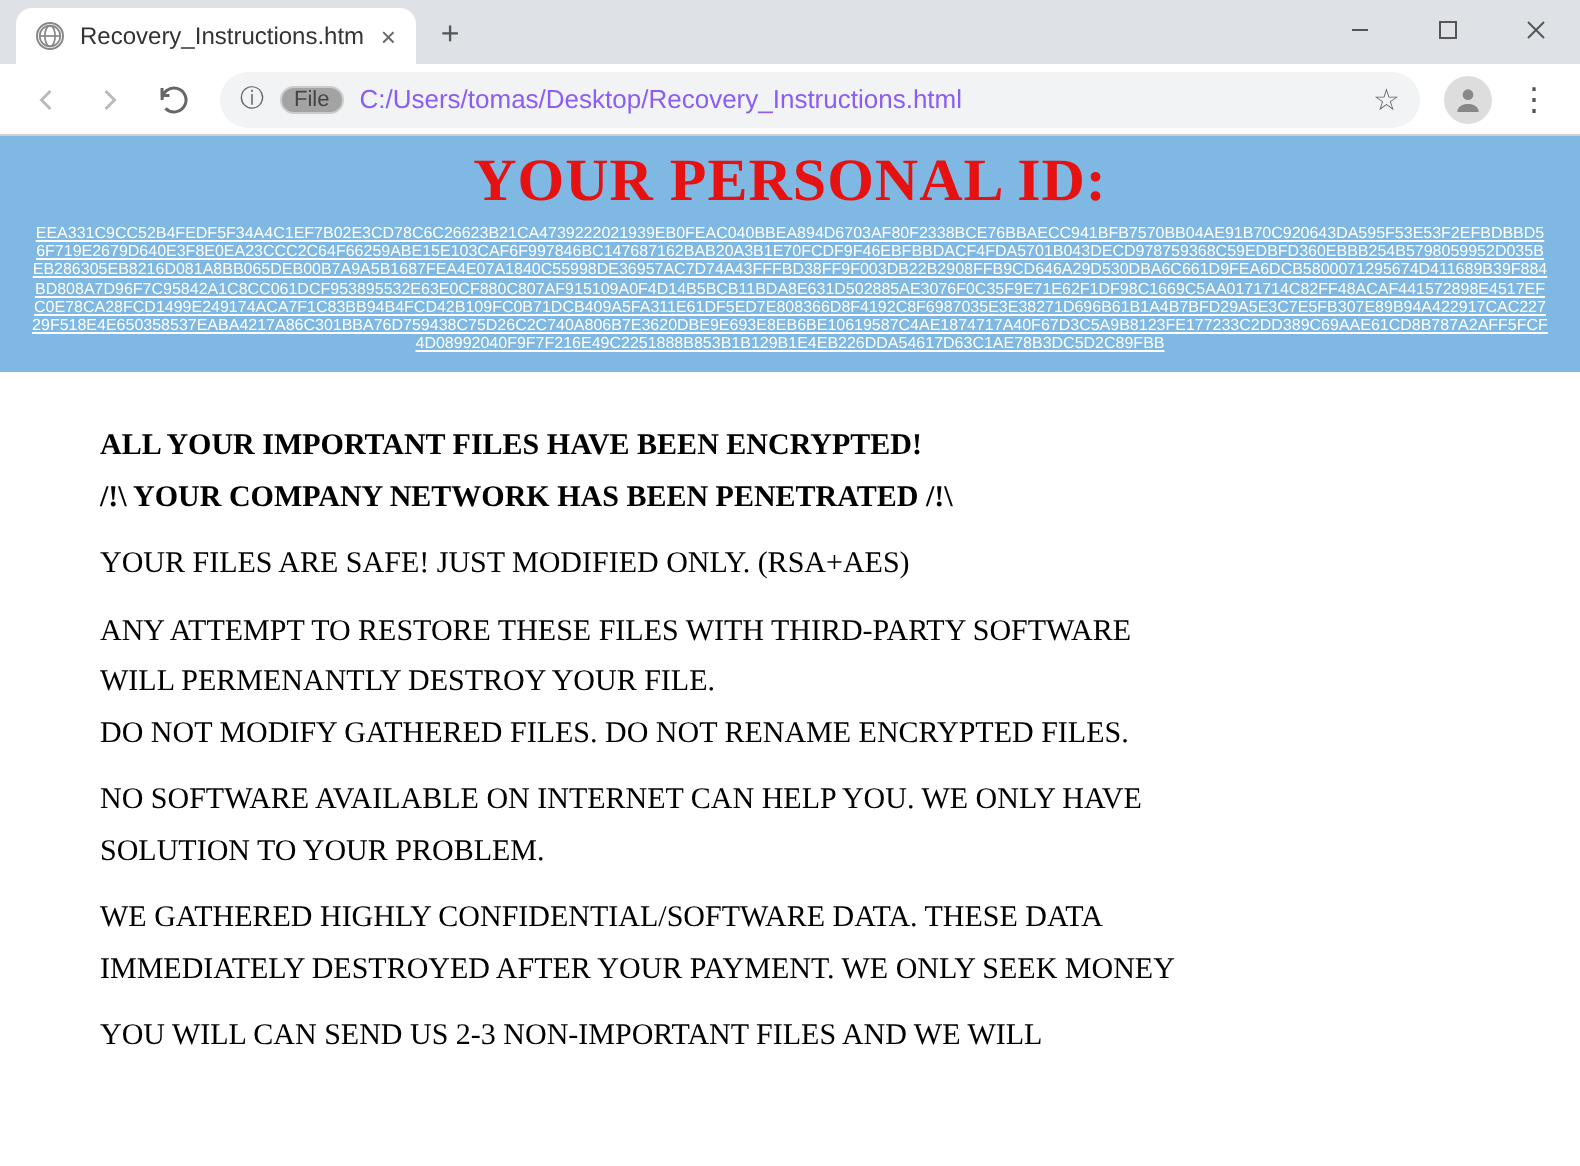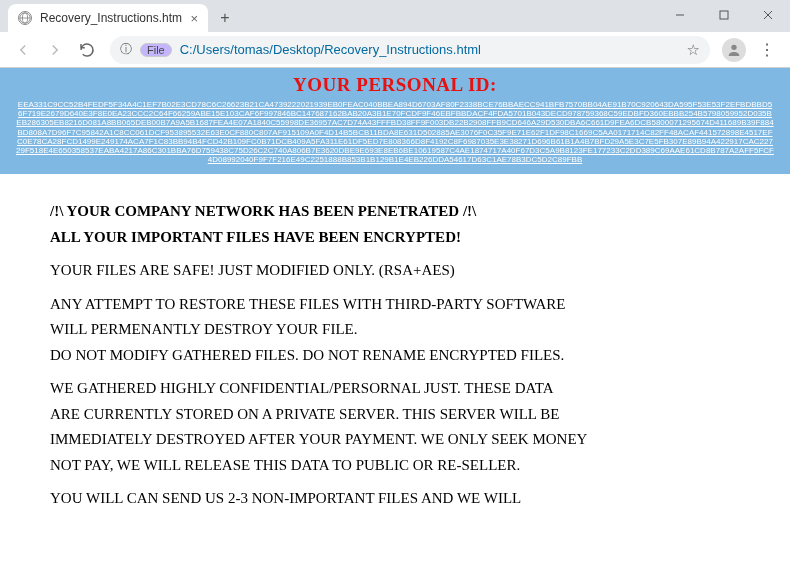--- a/index.html
+++ b/index.html
@@ -99,28 +99,28 @@
   border-radius: 14px;
   display: flex;
   align-items: center;
   padding: 0 10px;
   margin: 0 6px;
   font-size: 13px;
   gap: 8px;
 }
 .addr-icon { color: #666; font-size: 12px; }
 .file-chip {
-  background: #c4b5fd;
+  background: #a3a3a3;
   border: 1px solid #ccc;
   border-radius: 9px;
   padding: 0 6px;
   font-size: 11px;
   color: #444;
 }
-.url { color: #0369a1; flex: 1; }
+.url { color: #8b5cf6; flex: 1; }
 .star { color: #666; font-size: 15px; }
 .avatar {
   width: 24px;
   height: 24px;
   border-radius: 50%;
   background: #ddd;
   display: flex;
   align-items: center;
   justify-content: center;
   margin: 0 4px;
@@ -142,21 +142,21 @@
 }
 .banner {
   background: #7fb8e2;
   color: #fff;
   text-align: center;
   padding: 6px 12px 10px 12px;
 }
 .banner-title {
   color: #e61111;
   font-weight: bold;
-  font-size: 19px;
+  font-size: 30px;
   letter-spacing: 0.5px;
   margin-bottom: 4px;
   font-family: "Times New Roman", serif;
 }
 .personal-id {
   font-size: 8px;
   line-height: 1.15;
   word-break: break-all;
   color: #fff;
   font-family: Arial, sans-serif;
@@ -240,35 +240,37 @@
   <div class="menu-dots">⋮</div>
 </div>
 
 <div class="page">
   <div class="banner">
     <div class="banner-title">YOUR PERSONAL ID:</div>
     <div class="personal-id">EEA331C9CC52B4FEDF5F34A4C1EF7B02E3CD78C6C26623B21CA4739222021939EB0FEAC040BBEA894D6703AF80F2338BCE76BBAECC941BFB7570BB04AE91B70C920643DA595F53E53F2EFBDBBD56F719E2679D640E3F8E0EA23CCC2C64F66259ABE15E103CAF6F997846BC147687162BAB20A3B1E70FCDF9F46EBFBBDACF4FDA5701B043DECD978759368C59EDBFD360EBBB254B5798059952D035BEB286305EB8216D081A8BB065DEB00B7A9A5B1687FEA4E07A1840C55998DE36957AC7D74A43FFFBD38FF9F003DB22B2908FFB9CD646A29D530DBA6C661D9FEA6DCB5800071295674D411689B39F884BD808A7D96F7C95842A1C8CC061DCF953895532E63E0CF880C807AF915109A0F4D14B5BCB11BDA8E631D502885AE3076F0C35F9E71E62F1DF98C1669C5AA0171714C82FF48ACAF441572898E4517EFC0E78CA28FCD1499E249174ACA7F1C83BB94B4FCD42B109FC0B71DCB409A5FA311E61DF5ED7E808366D8F4192C8F6987035E3E38271D696B61B1A4B7BFD29A5E3C7E5FB307E89B94A422917CAC22729F518E4E650358537EABA4217A86C301BBA76D759438C75D26C2C740A806B7E3620DBE9E693E8EB6BE10619587C4AE1874717A40F67D3C5A9B8123FE177233C2DD389C69AAE61CD8B787A2AFF5FCF4D08992040F9F7F216E49C2251888B853B1B129B1E4EB226DDA54617D63C1AE78B3DC5D2C89FBB</div>
   </div>
   <div class="content">
     <div class="block">
+      <p><b>ALL YOUR IMPORTANT FILES HAVE BEEN ENCRYPTED!</b></p>
       <p><b>/!\ YOUR COMPANY NETWORK HAS BEEN PENETRATED /!\</b></p>
-      <p><b>ALL YOUR IMPORTANT FILES HAVE BEEN ENCRYPTED!</b></p>
     </div>
     <div class="block">
       <p>YOUR FILES ARE SAFE! JUST MODIFIED ONLY. (RSA+AES)</p>
     </div>
     <div class="block">
       <p>ANY ATTEMPT TO RESTORE THESE FILES WITH THIRD-PARTY SOFTWARE</p>
       <p>WILL PERMENANTLY DESTROY YOUR FILE.</p>
       <p>DO NOT MODIFY GATHERED FILES. DO NOT RENAME ENCRYPTED FILES.</p>
     </div>
     <div class="block">
-      <p>WE GATHERED HIGHLY CONFIDENTIAL/PERSORNAL JUST. THESE DATA</p>
-      <p>ARE CURRENTLY STORED ON A PRIVATE SERVER. THIS SERVER WILL BE</p>
+      <p>NO SOFTWARE AVAILABLE ON INTERNET CAN HELP YOU. WE ONLY HAVE</p>
+      <p>SOLUTION TO YOUR PROBLEM.</p>
+    </div>
+    <div class="block">
+      <p>WE GATHERED HIGHLY CONFIDENTIAL/SOFTWARE DATA. THESE DATA</p>
       <p>IMMEDIATELY DESTROYED AFTER YOUR PAYMENT. WE ONLY SEEK MONEY</p>
-      <p>NOT PAY, WE WILL RELEASE THIS DATA TO PUBLIC OR RE-SELLER.</p>
     </div>
     <div class="block">
       <p>YOU WILL CAN SEND US 2-3 NON-IMPORTANT FILES AND WE WILL</p>
 
     </div>
   </div>
 </div>
 
 </body></html>

